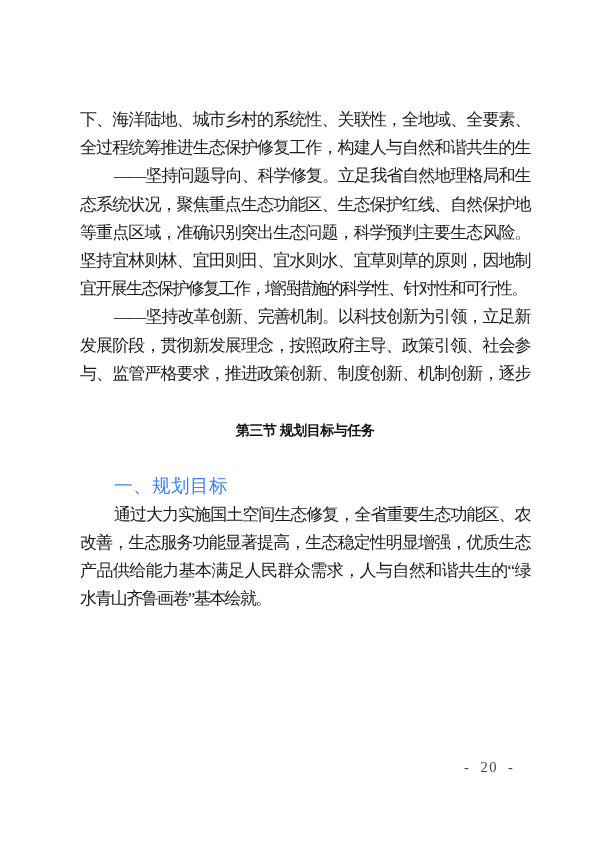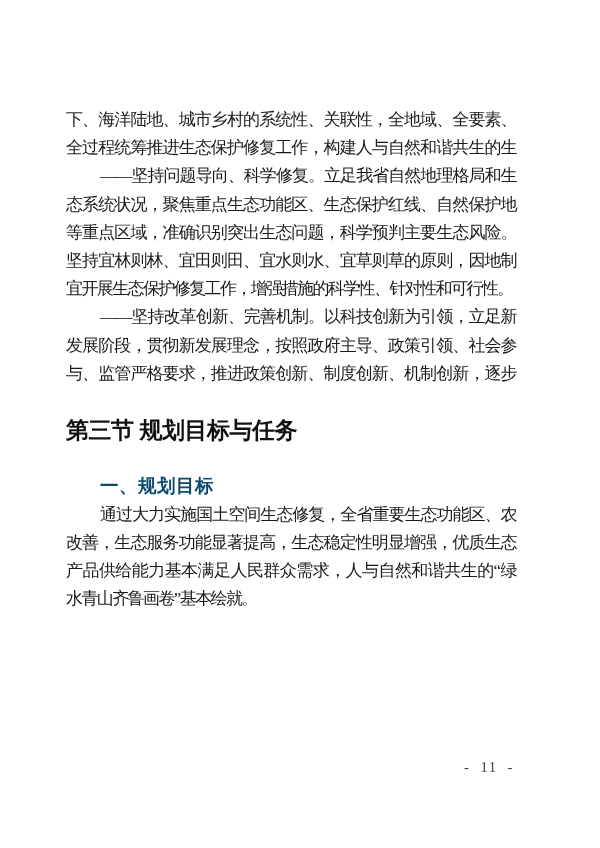--- a/index.html
+++ b/index.html
@@ -10,21 +10,21 @@
   .page {
     position: relative;
     width: 600px;
     height: 848px;
     background: #ffffff;
     overflow: hidden;
   }
   .content {
     position: absolute;
     top: 106px;
-    left: 66px;
+    left: 80px;
     width: 450px;
   }
   .line {
     margin: 0;
     height: 28.2px;
     line-height: 28.2px;
     font-family: "Liberation Serif", "DejaVu Serif", serif;
     font-size: 17px;
     letter-spacing: -1.6px;
     color: #1a1a1a;
@@ -42,35 +42,35 @@
   }
   .line.blank {
     height: 28.2px;
   }
   .heading-section {
     margin: 0;
     height: 28.2px;
     line-height: 28.2px;
     font-family: "Liberation Sans", "DejaVu Sans", sans-serif;
     font-weight: bold;
-    font-size: 23px;
+    font-size: 14px;
     letter-spacing: -0.5px;
     color: #111111;
-    text-align: left;
+    text-align: center;
   }
   .heading-sub1 {
     margin: 0;
     height: 28.2px;
     line-height: 28.2px;
     padding-left: 34px;
     font-family: "Liberation Sans", "DejaVu Sans", sans-serif;
-    font-weight: bold;
+    font-weight: normal;
     font-size: 18.5px;
     letter-spacing: 0.5px;
-    color: #0c4a6e;
+    color: #3b82f6;
   }
   .heading-sub2 {
     margin: 0;
     height: 28.2px;
     line-height: 28.2px;
     padding-left: 37px;
     font-family: "Liberation Serif", "DejaVu Serif", serif;
     font-size: 17px;
     letter-spacing: 0.5px;
     color: #1a1a1a;
@@ -114,14 +114,14 @@
     <h3 class="heading-sub1">一、规划目标</h3>
 
 
     <p class="line indent">通过大力实施国土空间生态修复，全省重要生态功能区、农</p>
     <p class="line">改善，生态服务功能显著提高，生态稳定性明显增强，优质生态</p>
     <p class="line">产品供给能力基本满足人民群众需求，人与自然和谐共生的“绿</p>
     <p class="line end">水青山齐鲁画卷”基本绘就。</p>
 
   </div>
 
-  <div class="page-number">- 11 -</div>
+  <div class="page-number">- 20 -</div>
 </div>
 
 </body></html>

